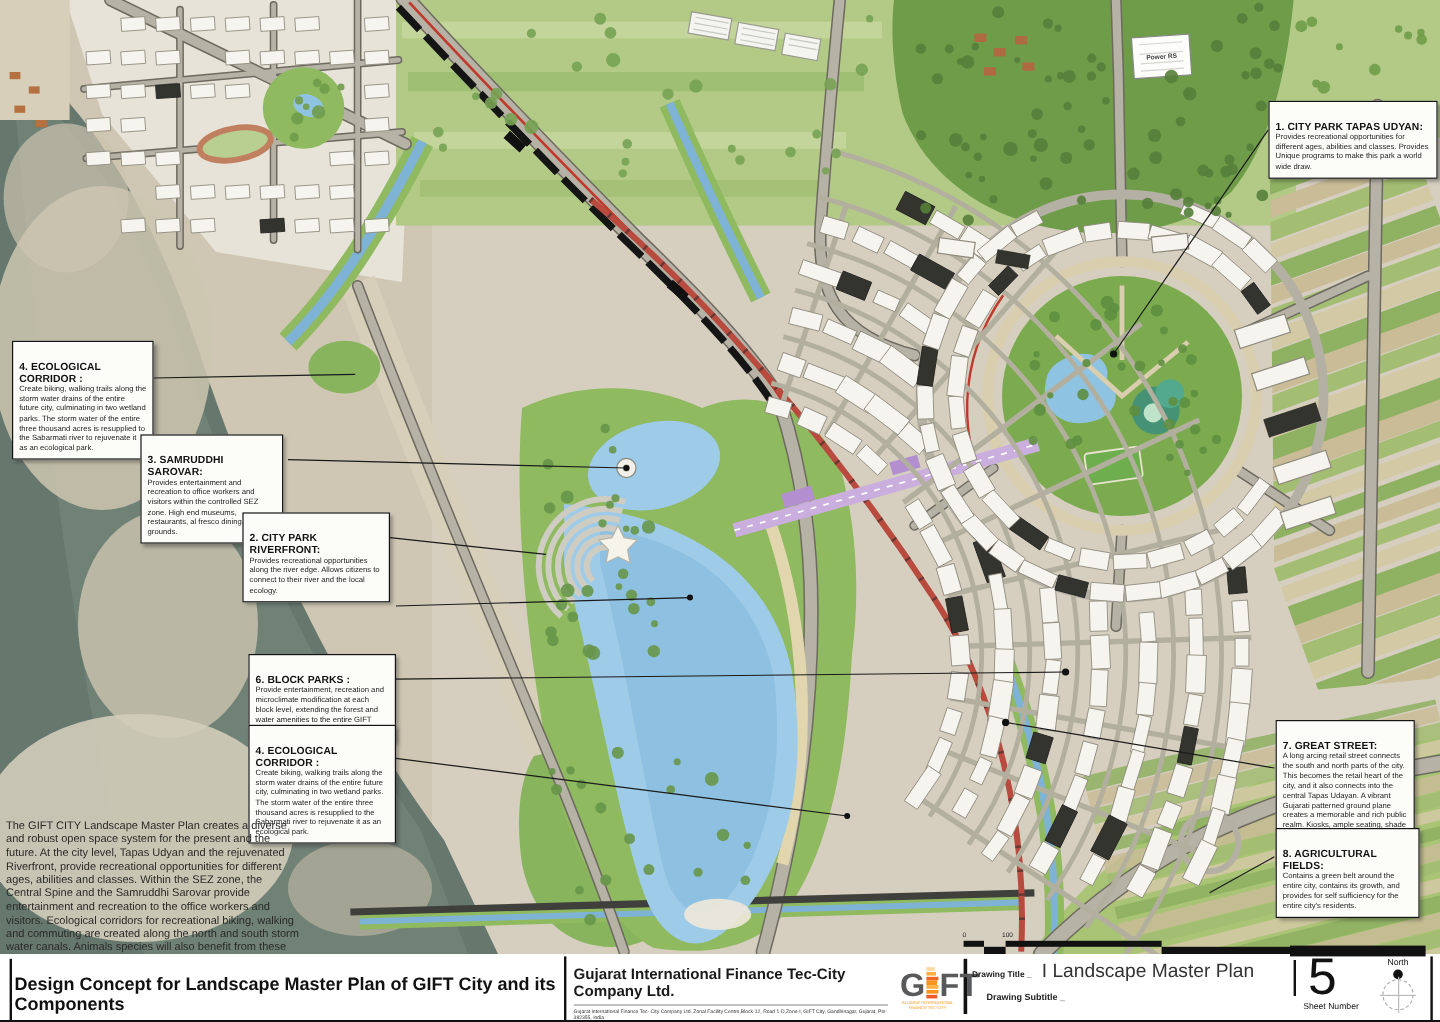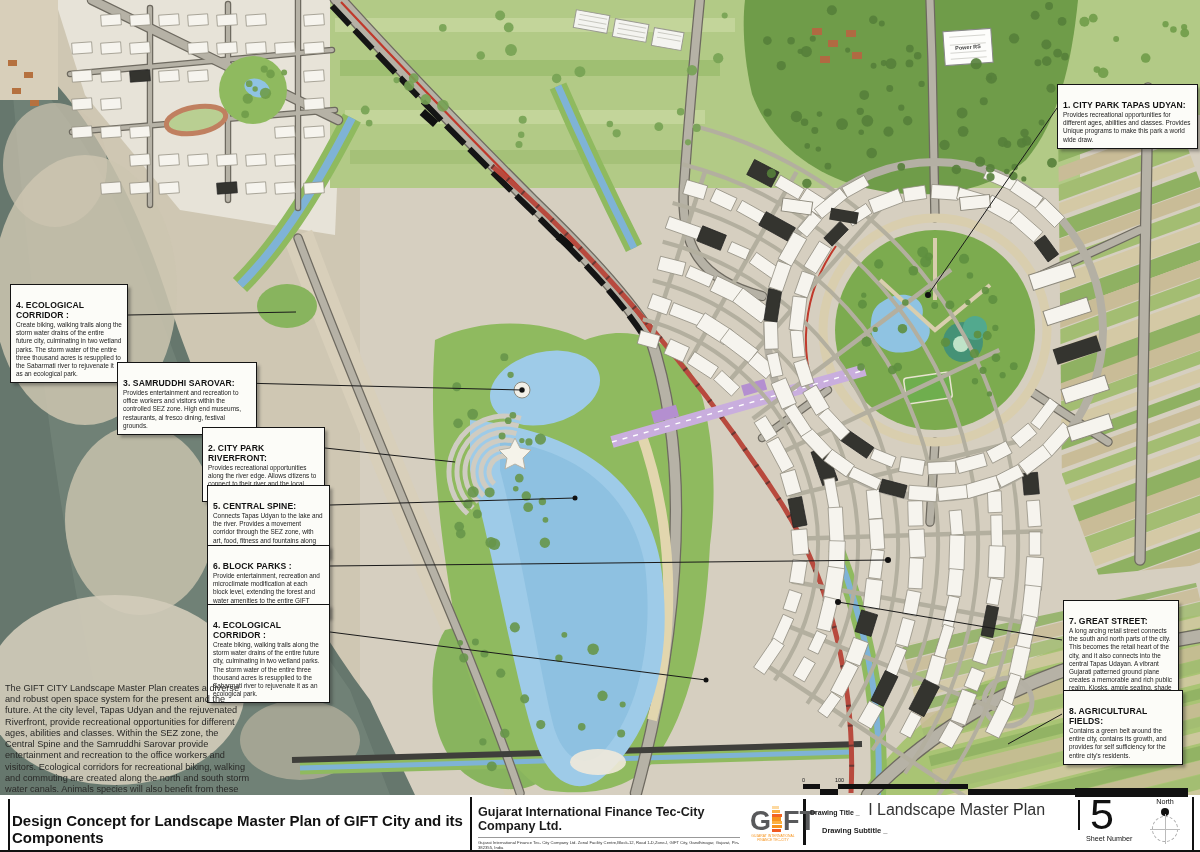--- a/index.html
+++ b/index.html
@@ -695,31 +695,27 @@
   </div>
 
   <div class="callout" style="left:1057px;top:84px;width:141px;">
     <div class="co-title">1. CITY PARK TAPAS UDYAN:</div>
     <div class="co-body">Provides recreational opportunities for different ages, abilities and classes. Provides Unique programs to make this park a world wide draw.</div>
   </div>
   <div class="callout" style="left:10px;top:284px;width:118px;">
     <div class="co-title">4. ECOLOGICAL CORRIDOR :</div>
     <div class="co-body">Create biking, walking trails along the storm water drains of the entire future city, culminating in two wetland parks. The storm water of the entire three thousand acres is resupplied to the Sabarmati river to rejuvenate it as an ecological park.</div>
   </div>
-  <div class="callout" style="left:117px;top:362px;width:140px;">
+  <div class="callout" style="left:117px;top:362px;width:119px;">
     <div class="co-title">3. SAMRUDDHI SAROVAR:</div>
     <div class="co-body">Provides entertainment and recreation to office workers and visitors within the controlled SEZ zone. High end museums, restaurants, al fresco dining, festival grounds.</div>
   </div>
   <div class="callout" style="left:202px;top:427px;width:123px;">
     <div class="co-title">2. CITY PARK RIVERFRONT:</div>
     <div class="co-body">Provides recreational opportunities along the river edge. Allows citizens to connect to their river and the local ecology.</div>
-  </div>
-  <div class="callout" style="left:207px;top:485px;width:123px;">
-    <div class="co-title">5. CENTRAL SPINE:</div>
-    <div class="co-body">Connects Tapas Udyan to the lake and the river. Provides a movement corridor through the SEZ zone, with art, food, fitness and fountains along the way.</div>
   </div>
   <div class="callout" style="left:207px;top:545px;width:123px;">
     <div class="co-title">6. BLOCK PARKS :</div>
     <div class="co-body">Provide entertainment, recreation and microclimate modification at each block level, extending the forest and water amenities to the entire GIFT environment.</div>
   </div>
   <div class="callout" style="left:207px;top:604px;width:123px;">
     <div class="co-title">4. ECOLOGICAL CORRIDOR :</div>
     <div class="co-body">Create biking, walking trails along the storm water drains of the entire future city, culminating in two wetland parks. The storm water of the entire three thousand acres is resupplied to the Sabarmati river to rejuvenate it as an ecological park.</div>
   </div>
   <div class="callout" style="left:1063px;top:600px;width:116px;">

